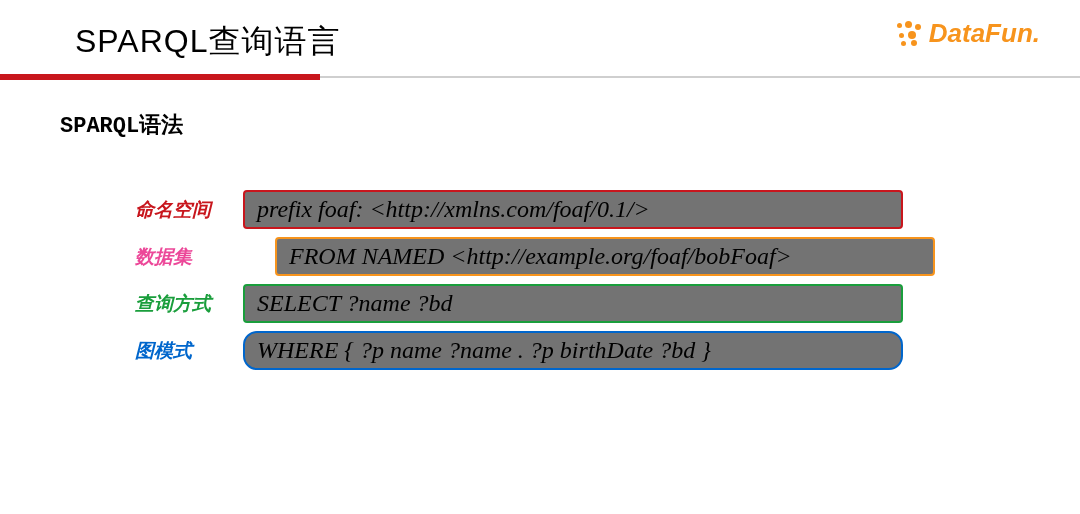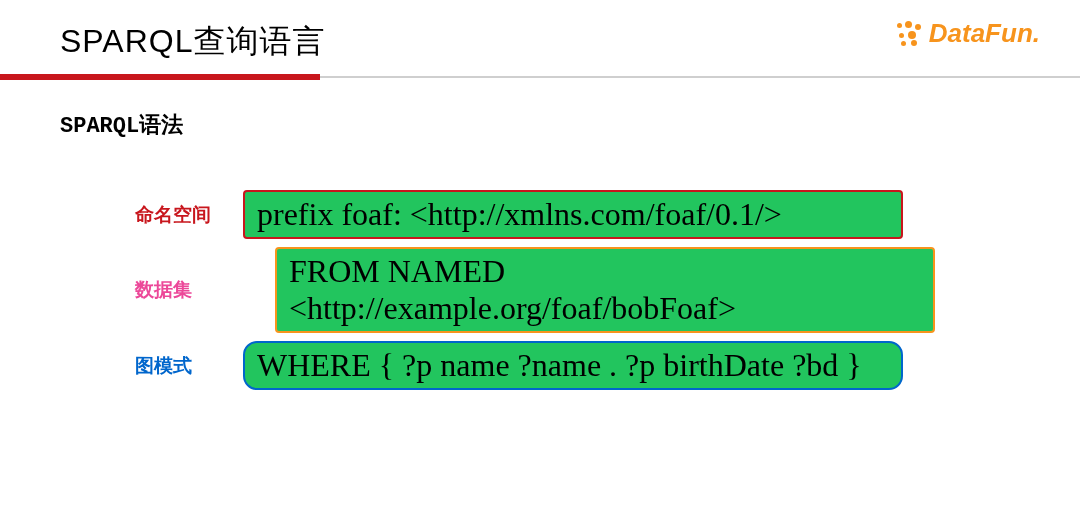--- a/index.html
+++ b/index.html
@@ -10,21 +10,21 @@
     body {
       width: 1080px;
       height: 514px;
       background: #ffffff;
       font-family: "Microsoft YaHei", "SimHei", Arial, sans-serif;
       position: relative;
       overflow: hidden;
     }
     .header {
       position: relative;
-      padding: 20px 60px 0 60px;
+      padding: 20px 60px 0 75px;
     }
     .title {
       font-size: 32px;
       font-weight: 500;
       color: #000;
       letter-spacing: 1px;
     }
     .logo {
       position: absolute;
       right: 40px;
@@ -69,43 +69,44 @@
     }
     .subtitle {
       padding: 32px 0 0 60px;
       font-size: 22px;
       font-weight: bold;
       color: #000;
       font-family: "Courier New", "SimHei", monospace;
     }
     .content {
       padding: 50px 70px 10px 135px;
+      font-style: italic;
     }
     .row {
       display: flex;
       align-items: center;
       margin-bottom: 8px;
     }
     .label {
       width: 90px;
       font-size: 19px;
       font-weight: bold;
       text-align: left;
       margin-right: 18px;
       white-space: nowrap;
     }
     .box {
       border: 2.5px solid;
       border-radius: 4px;
       padding: 4px 12px;
-      font-size: 32px;
+      font-size: 24px;
       font-family: "Times New Roman", serif;
       color: #000;
       width: 660px;
-      background: #22c55e;
+      background: #737373;
     }
     .c-red { color: #c8161d; }
     .b-red { border-color: #c8161d; }
     .c-orange { color: #ec4899; }
     .b-orange { border-color: #f7941d; margin-left: 32px; }
     .c-green { color: #1a9e3c; }
     .b-green { border-color: #1a9e3c; }
     .c-blue { color: #0066cc; }
     .b-blue { border-color: #0066cc; border-radius: 14px; }
     .c-purple { color: #7030a0; }
@@ -140,16 +141,20 @@
 <div class="content">
   <div class="row">
     <div class="label c-red">命名空间</div>
     <div class="box b-red">prefix foaf: &lt;http://xmlns.com/foaf/0.1/&gt;</div>
   </div>
   <div class="row">
     <div class="label c-orange">数据集</div>
     <div class="box b-orange">FROM NAMED &lt;http://example.org/foaf/bobFoaf&gt;</div>
   </div>
   <div class="row">
+    <div class="label c-green">查询方式</div>
+    <div class="box b-green">SELECT ?name ?bd</div>
+  </div>
+  <div class="row">
     <div class="label c-blue">图模式</div>
     <div class="box b-blue">WHERE { ?p name ?name . ?p birthDate ?bd }</div>
   </div>
 </div>
 
 </body></html>

